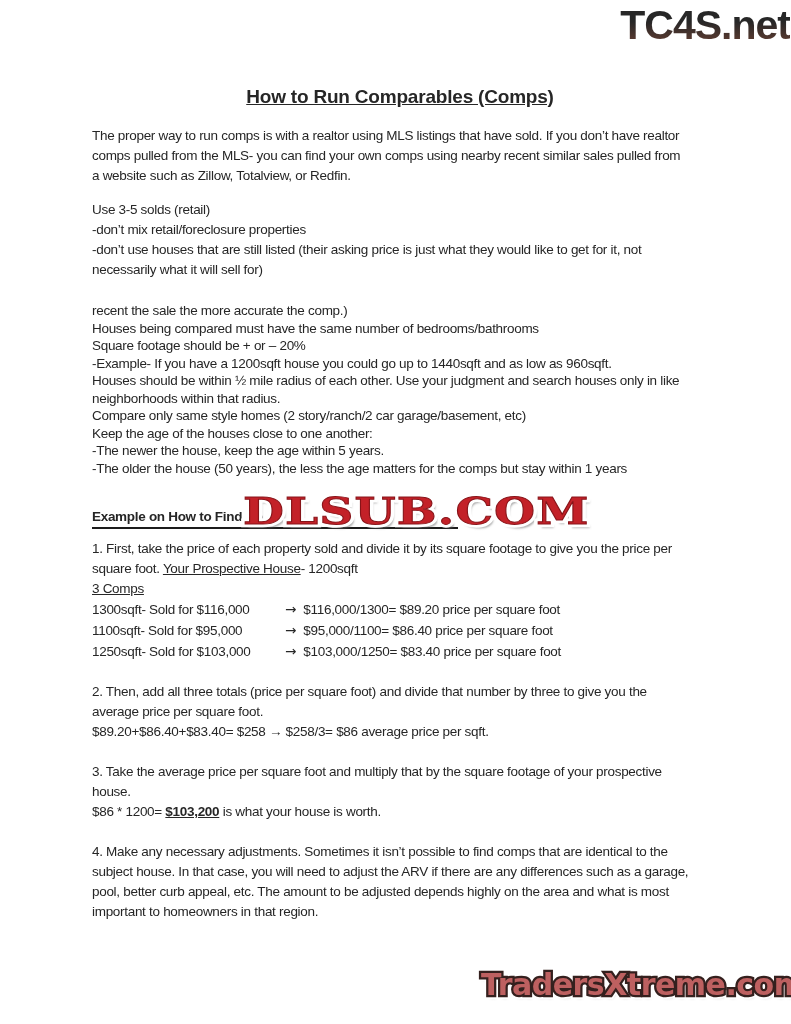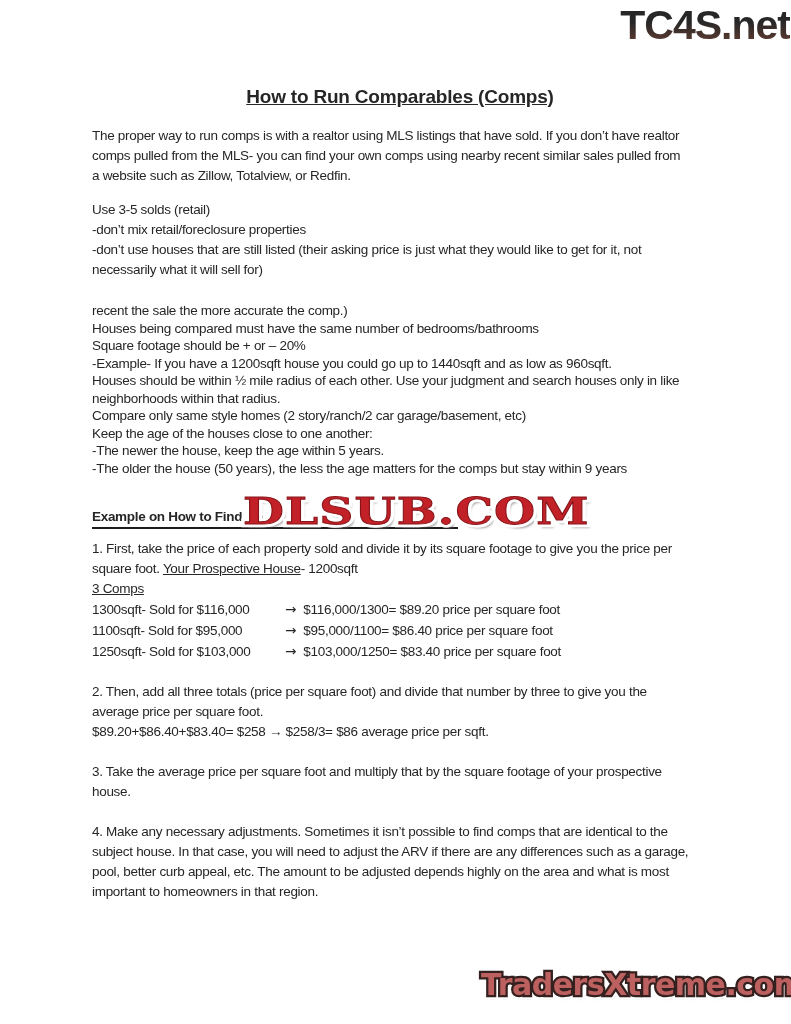--- a/index.html
+++ b/index.html
@@ -143,21 +143,21 @@
     <div class="sec-guides tight">
       <div class="ln">recent the sale the more accurate the comp.)</div>
       <div class="ln">Houses being compared must have the same number of bedrooms/bathrooms</div>
       <div class="ln">Square footage should be + or – 20%</div>
       <div class="ln">-Example- If you have a 1200sqft house you could go up to 1440sqft and as low as 960sqft.</div>
       <div class="ln">Houses should be within ½ mile radius of each other. Use your judgment and search houses only in like</div>
       <div class="ln">neighborhoods within that radius.</div>
       <div class="ln">Compare only same style homes (2 story/ranch/2 car garage/basement, etc)</div>
       <div class="ln">Keep the age of the houses close to one another:</div>
       <div class="ln">-The newer the house, keep the age within 5 years.</div>
-      <div class="ln">-The older the house (50 years), the less the age matters for the comps but stay within 9 years</div>
+      <div class="ln">-The older the house (50 years), the less the age matters for the comps but stay within 1 years</div>
     </div>
 
     <div class="sec-example">
       <span class="example-heading">
         <span>Example on How to Find Co</span>
       </span>
     </div>
 
     <div class="sec-step1">
       <div class="ln">1. First, take the price of each property sold and divide it by its square footage to give you the price per</div>
@@ -180,20 +180,23 @@
 
     <div class="sec-step2">
       <div class="ln">2. Then, add all three totals (price per square foot) and divide that number by three to give you the</div>
       <div class="ln">average price per square foot.</div>
       <div class="ln">$89.20+$86.40+$83.40= $258 → $258/3= $86 average price per sqft.</div>
     </div>
 
     <div class="sec-step3">
       <div class="ln">3. Take the average price per square foot and multiply that by the square footage of your prospective</div>
       <div class="ln">house.</div>
+      <div class="ln">
+        <span>$86 * 1200= </span><span class="bu">$103,200</span><span> is what your house is worth.</span>
+      </div>
     </div>
 
     <div class="sec-step4">
       <div class="ln">4. Make any necessary adjustments. Sometimes it isn’t possible to find comps that are identical to the</div>
       <div class="ln">subject house. In that case, you will need to adjust the ARV if there are any differences such as a garage,</div>
       <div class="ln">pool, better curb appeal, etc. The amount to be adjusted depends highly on the area and what is most</div>
       <div class="ln">important to homeowners in that region.</div>
     </div>
 
   </div>

